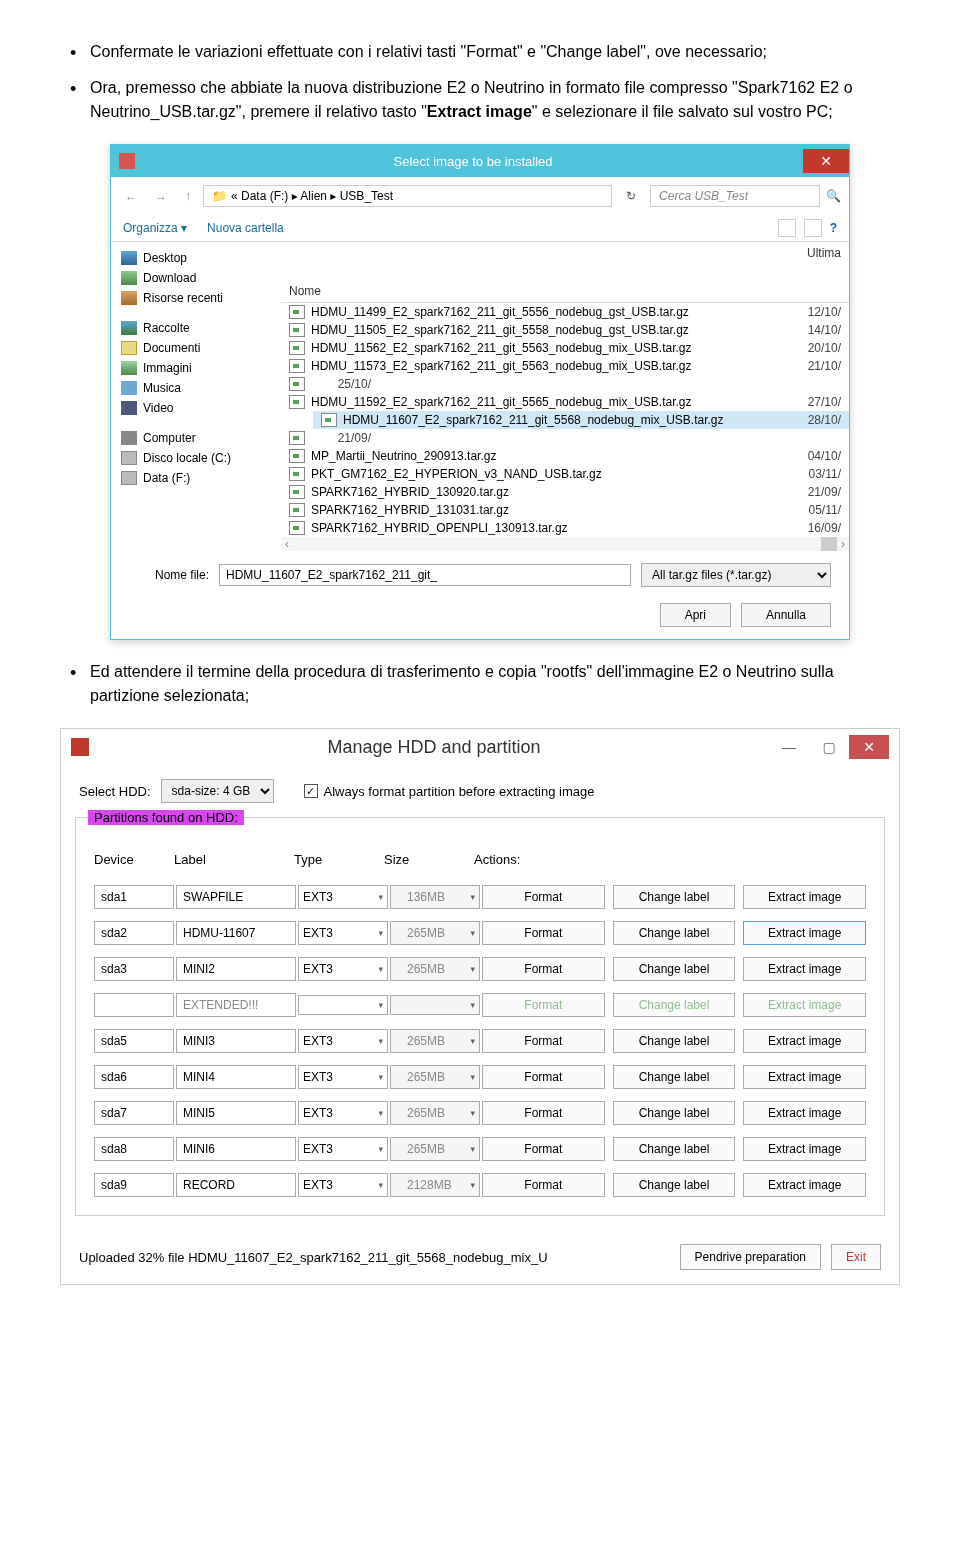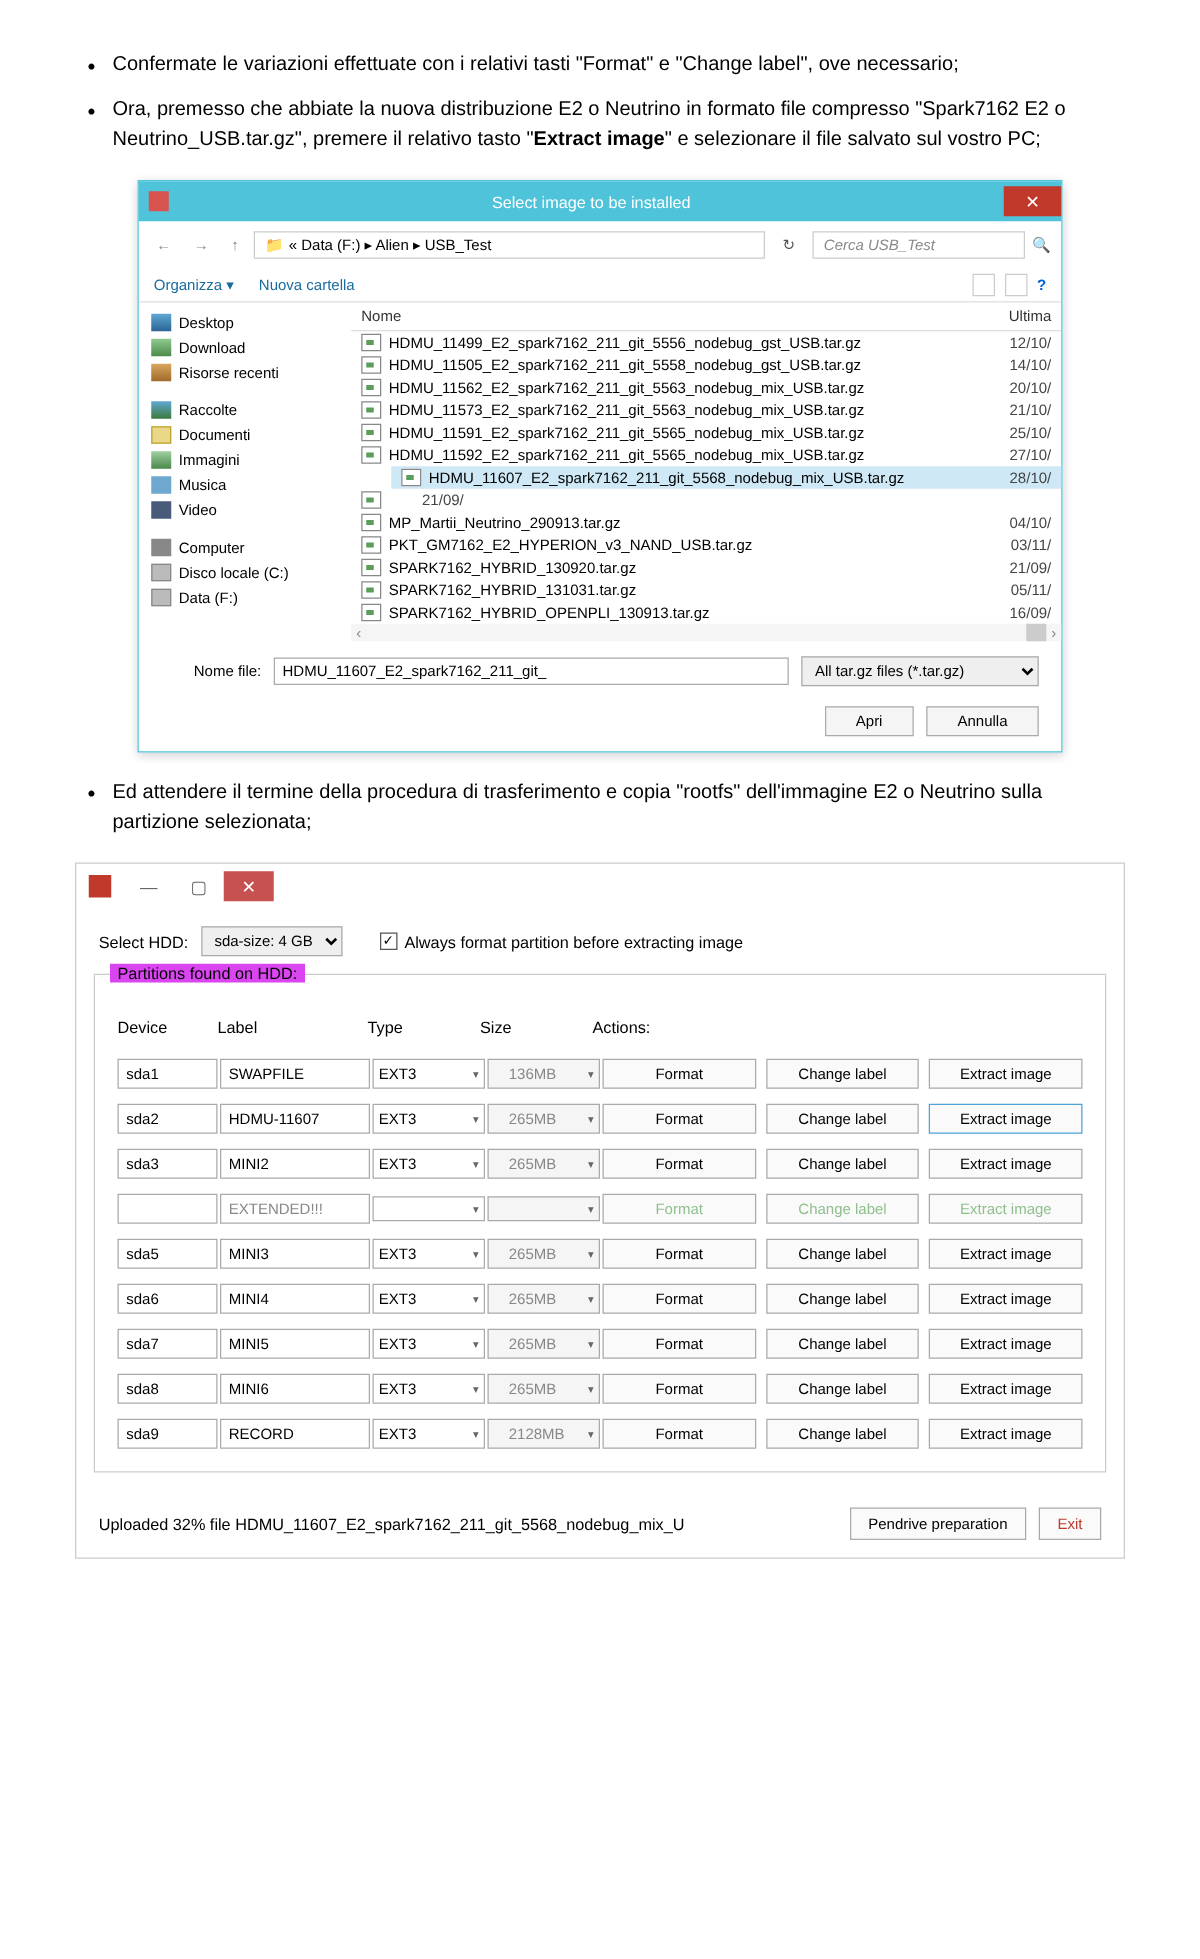--- a/index.html
+++ b/index.html
@@ -39,21 +39,21 @@
     .sb-icon.collection { background: linear-gradient(#5fa8d3, #3a7a3a); }
     .sb-icon.docs { background: #e8d888; border: 1px solid #c0a030; }
     .sb-icon.images { background: linear-gradient(#9fcf9f, #4a8a4a); }
     .sb-icon.music { background: #6fa8cf; }
     .sb-icon.video { background: #4a5a7a; }
     .sb-icon.computer { background: #888; }
     .sb-icon.disk { background: #bbb; border: 1px solid #888; }
     
     .file-area { flex: 1; font-size: 12px; }
     .file-header { display: flex; padding: 4px 8px; border-bottom: 1px solid #ddd; color: #333; }
-    .file-header .col-name { flex: 1; }
+    .file-header .col-name { flex: 1; margin-top: 38px; }
     .file-header .col-date { width: 60px; text-align: right; }
     .file-row { display: flex; padding: 2px 8px; align-items: center; }
     .file-row.selected { background: #cfe8f6; margin-left: 32px; }
     .file-row .ficon { width: 16px; height: 14px; background: #fff; border: 1px solid #888; margin-right: 6px; display: inline-block; position: relative; }
     .file-row .ficon::after { content: ""; position: absolute; left: 3px; top: 4px; width: 6px; height: 4px; background: #5a9e5a; }
     .file-row .fname { flex: 1; }
     .file-row .fdate { width: 60px; text-align: right; color: #444; }
     .scrollbar-placeholder { height: 14px; background: #f5f5f5; display: flex; }
     .scrollbar-placeholder .thumb { margin-left: auto; width: 16px; background: #ccc; }
     
@@ -205,21 +205,20 @@
             <span class="fname">HDMU_11562_E2_spark7162_211_git_5563_nodebug_mix_USB.tar.gz</span>
             <span class="fdate">20/10/</span>
           </div>
           <div class="file-row">
             <span class="ficon"></span>
             <span class="fname">HDMU_11573_E2_spark7162_211_git_5563_nodebug_mix_USB.tar.gz</span>
             <span class="fdate">21/10/</span>
           </div>
           <div class="file-row">
             <span class="ficon"></span>
-            <span class="fname">HDMU_11591_E2_spark7162_211_git_5565_nodebug_mix_USB.tar.gz</span>
             <span class="fdate">25/10/</span>
           </div>
           <div class="file-row">
             <span class="ficon"></span>
             <span class="fname">HDMU_11592_E2_spark7162_211_git_5565_nodebug_mix_USB.tar.gz</span>
             <span class="fdate">27/10/</span>
           </div>
           <div class="file-row selected">
             <span class="ficon"></span>
             <span class="fname">HDMU_11607_E2_spark7162_211_git_5568_nodebug_mix_USB.tar.gz</span>
@@ -273,20 +272,21 @@
   </div>
 </div>
 
 <ul class="bullets">
   <li>Ed attendere il termine della procedura di trasferimento e copia "rootfs" dell'immagine E2 o Neutrino sulla partizione selezionata;</li>
 </ul>
 
 <div class="win2">
   <div class="titlebar2">
     <span class="icon-app"></span>
+    <span class="title">Manage HDD and partition</span>
     <div class="winbtns">
       <span>—</span>
       <span>▢</span>
       <span class="xb">✕</span>
     </div>
   </div>
   <div class="row-top">
     <span>Select HDD:</span>
     <select><option>sda-size: 4 GB</option></select>
     <label class="checkbox-label">

